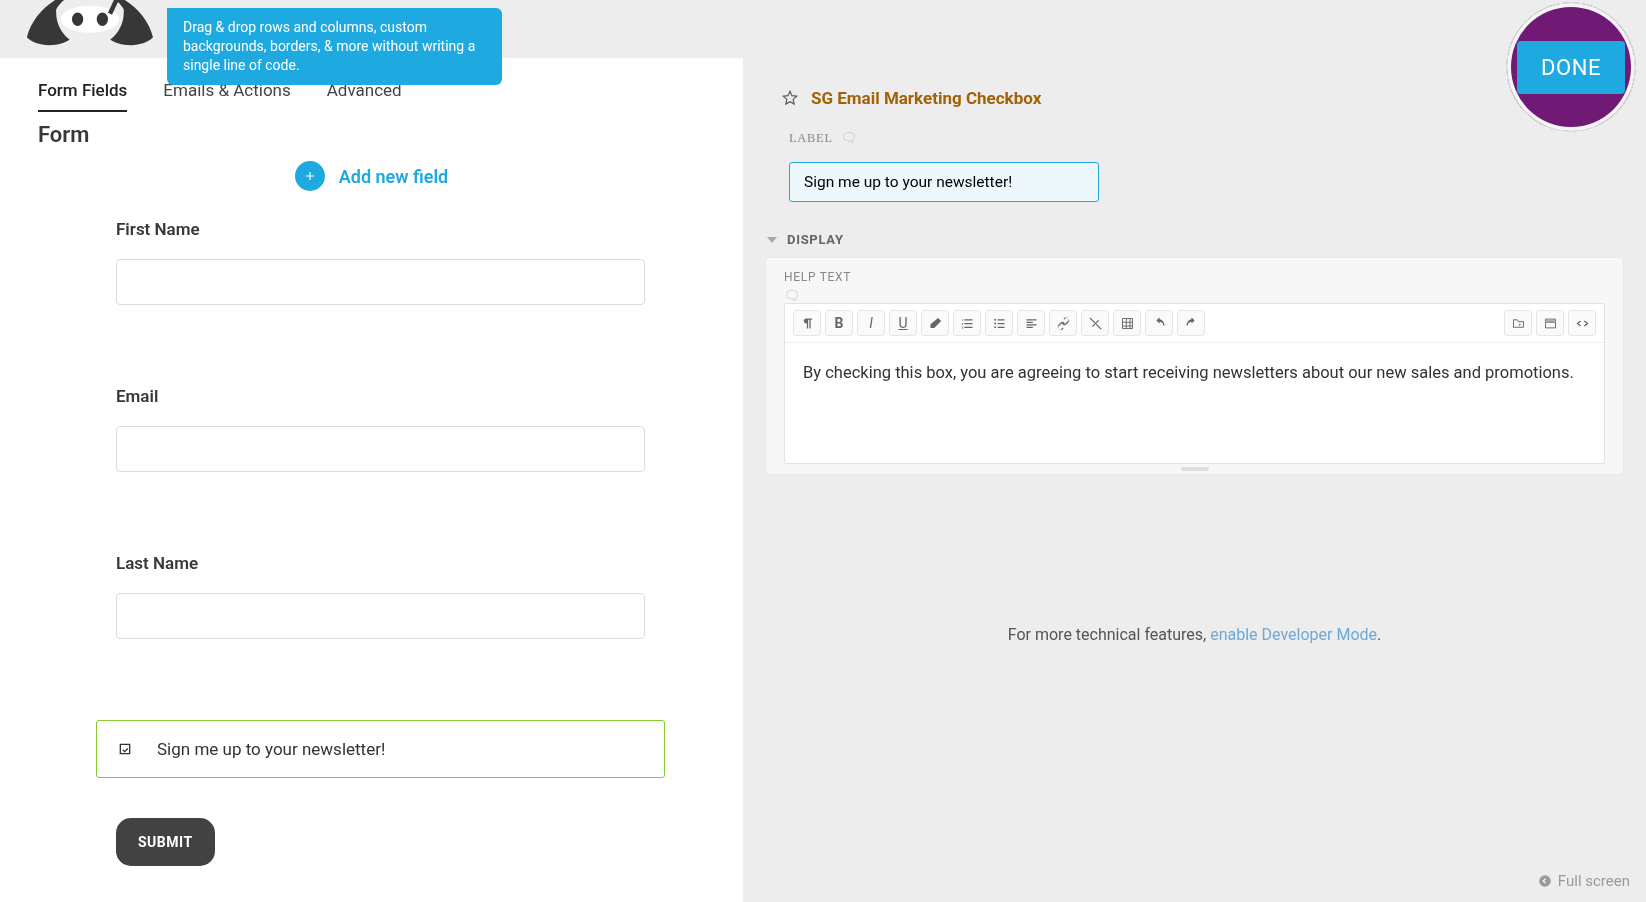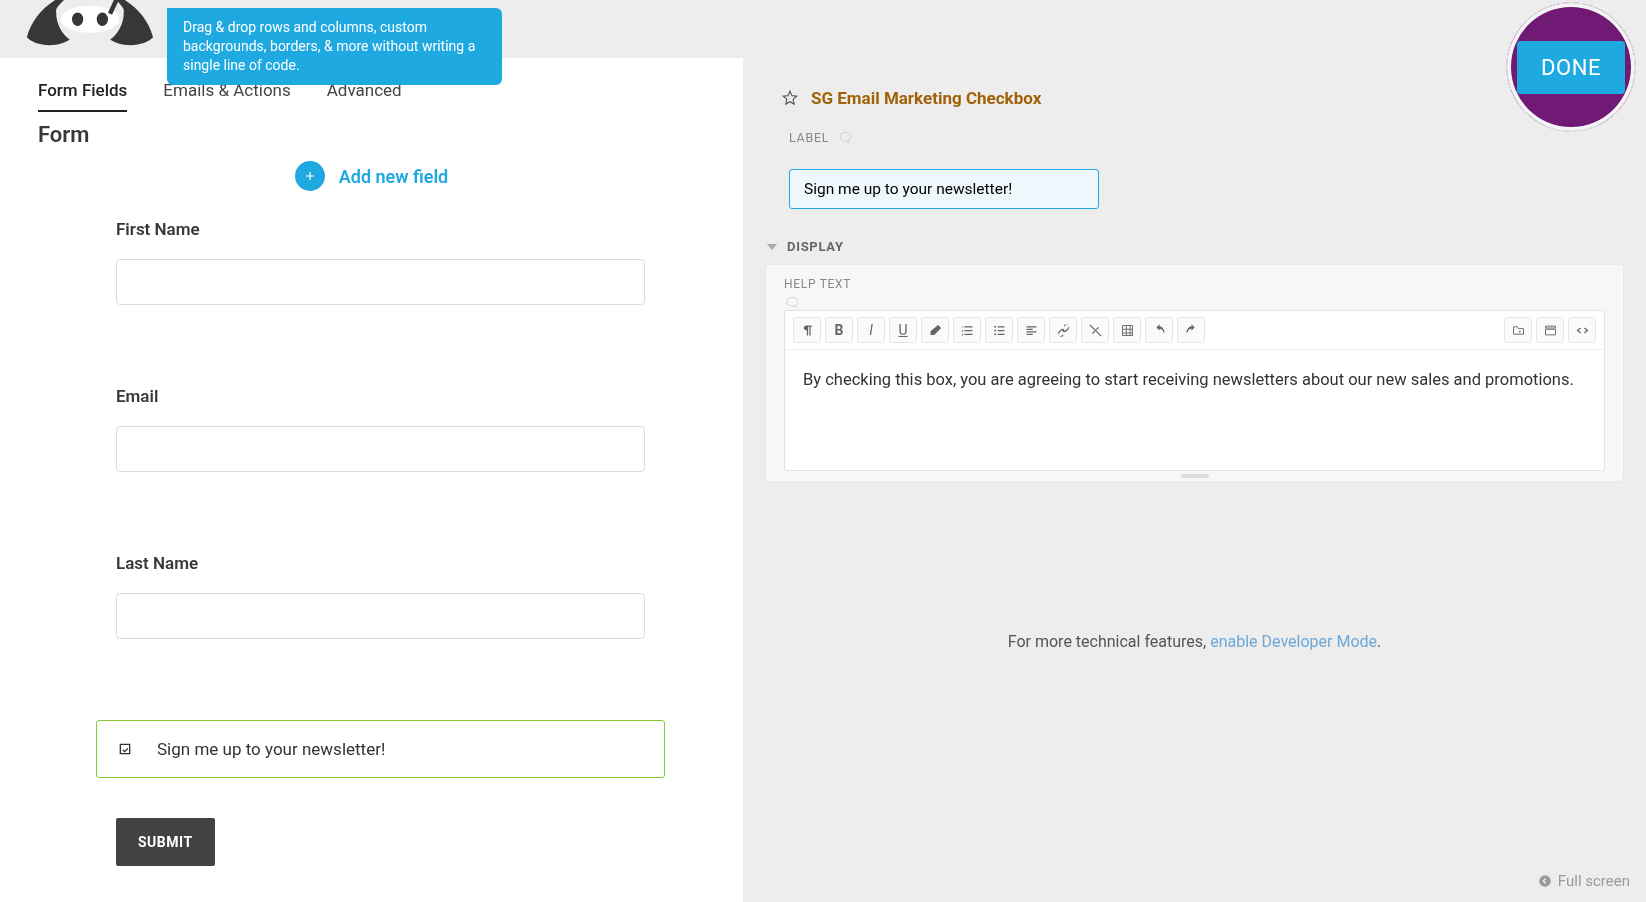--- a/index.html
+++ b/index.html
@@ -171,21 +171,21 @@
   }
   .chk-icon { width: 16px; height: 16px; fill: #333; }
   .submit-btn {
     background: #424242;
     color: #fff;
     border: none;
     padding: 16px 22px;
     font-size: 14px;
     font-weight: 700;
     letter-spacing: .5px;
-    border-radius: 2px;
+    border-radius: 15px;
     cursor: pointer;
     font-family: inherit;
   }
   
   .panel-head {
     display: flex;
     align-items: center;
     gap: 12px;
     padding: 0 22px 12px 4px;
     margin-left: 34px;
@@ -199,21 +199,22 @@
   .section {
     margin: 10px 34px 30px 46px;
   }
   .sec-label {
     font-size: 12.5px;
     letter-spacing: .7px;
     color: #888;
     display: flex;
     align-items: center;
     gap: 8px;
-    margin-bottom: 24px;
+    margin-bottom: 16px;
+    font-family: Liberation Serif, serif;
   }
   .label-input {
     width: 310px;
     height: 40px;
     border: 1px solid var(--blue);
     border-radius: 3px;
     background: #eef7fb;
     padding: 0 14px;
     font-size: 15.5px;
     font-family: inherit;

